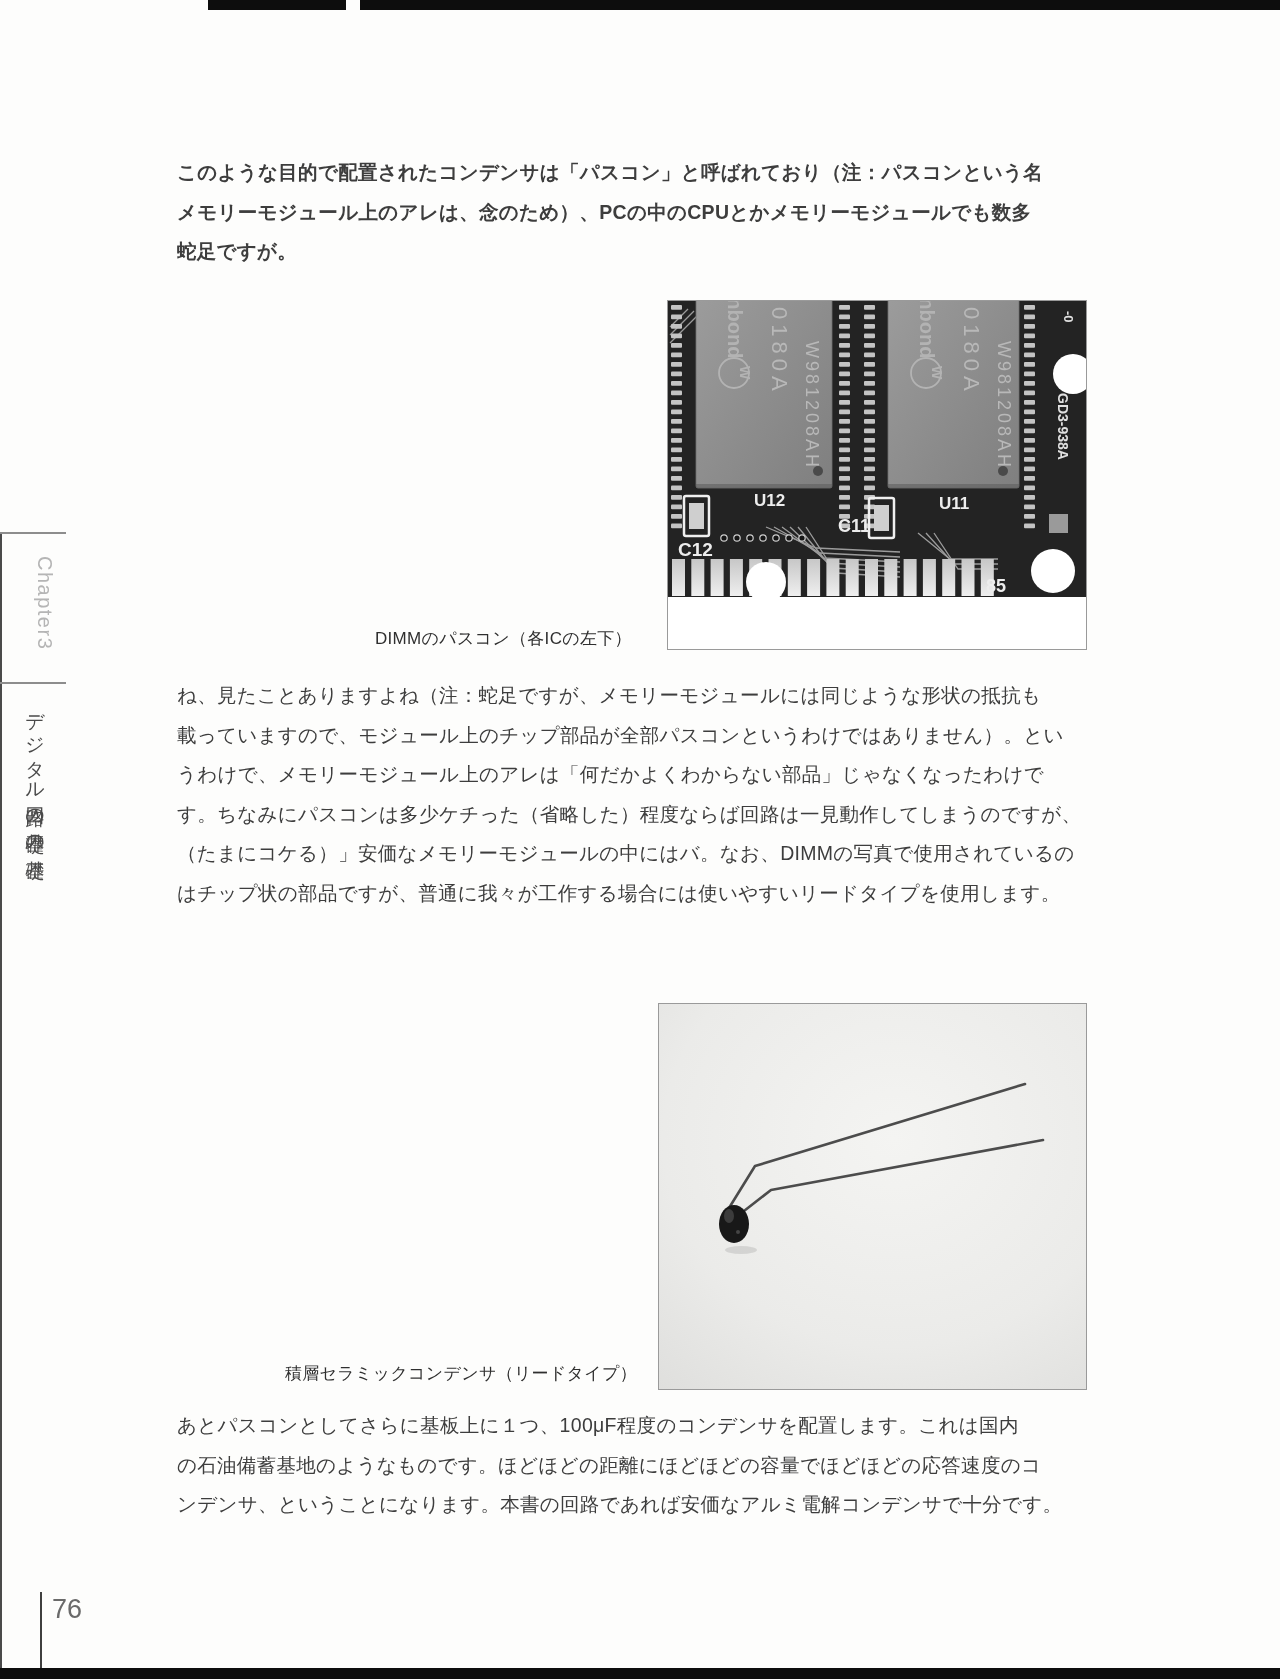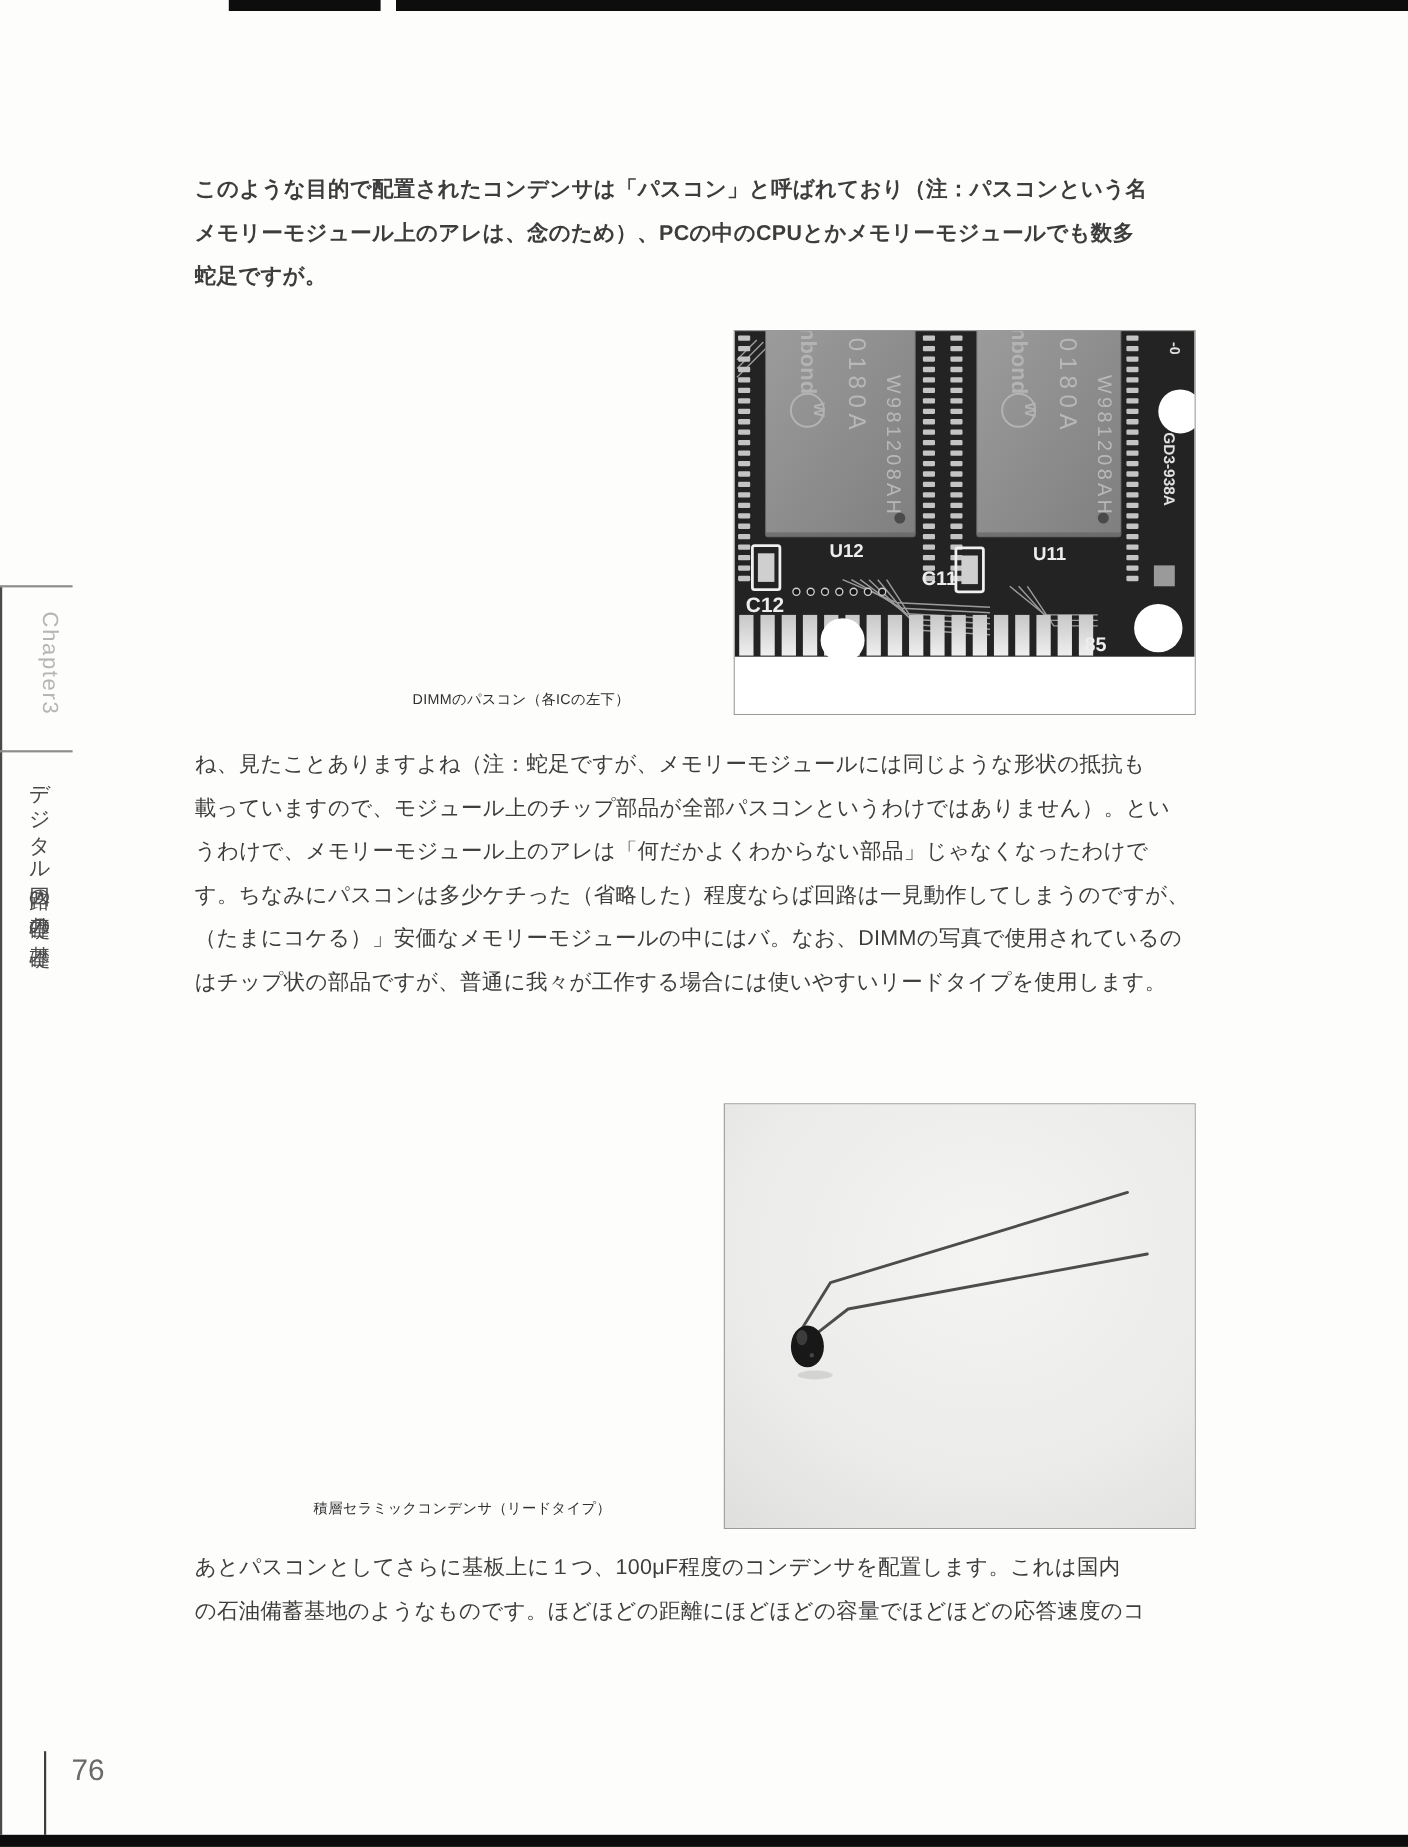--- a/index.html
+++ b/index.html
@@ -15,29 +15,29 @@
   .tick.t2{top:682px;}
   .chapter-label{position:absolute;left:56px;top:556px;transform-origin:0 0;transform:rotate(90deg);
         font-size:20px;letter-spacing:1.5px;color:#b5b5b5;white-space:nowrap;}
   .chapter-title{position:absolute;left:22px;top:700px;writing-mode:vertical-rl;
         font-size:19px;letter-spacing:1.5px;color:#4a4a4a;}
   .para{position:absolute;left:177px;width:910px;font-size:19.5px;color:#3d3d3d;letter-spacing:0.3px;}
   .para .tline{line-height:39.5px;height:39.5px;white-space:nowrap;overflow:hidden;}
   .para.p1{top:153px;font-weight:bold;}
   .para.p2{top:676px;}
   .para.p3{top:1406px;}
-  .caption{position:absolute;font-size:13px;color:#2f2f2f;letter-spacing:0.3px;white-space:nowrap;}
+  .caption{position:absolute;font-size:17px;color:#2f2f2f;letter-spacing:0.3px;white-space:nowrap;}
   .caption.c1{left:375px;top:627px;}
   .caption.c2{left:285px;top:1362px;}
   .photo{position:absolute;border:1px solid #9a9a9a;background:#fff;}
   .photo svg{display:block;}
   .photo.dimm{left:667px;top:300px;width:418px;height:348px;}
   .photo.capimg{left:658px;top:1003px;width:427px;height:385px;}
   .pagenum-rule{position:absolute;left:40px;top:1592px;width:2px;height:76px;background:#3f3f3f;}
-  .pagenum{position:absolute;left:52px;top:1594px;font-size:27px;color:#6a6a6a;margin-left:13px;}
+  .pagenum{position:absolute;left:52px;top:1594px;font-size:27px;color:#6a6a6a;}
 </style>
 </head>
 <body>
 
 <div class="page">
 
   <div class="bar top1"></div>
   <div class="bar top2"></div>
   <div class="bar bottom"></div>
 
@@ -285,18 +285,19 @@
         <ellipse cx="70" cy="212" rx="5" ry="7" fill="#3c3c3c"></ellipse>
         <circle cx="79" cy="228" r="2" fill="#454545"></circle>
       </g>
     </svg>
   </div>
   <div class="caption c2">積層セラミックコンデンサ（リードタイプ）</div>
 
   <div class="para p3">
       <div class="tline">あとパスコンとしてさらに基板上に１つ、100μF程度のコンデンサを配置します。これは国内</div>
       <div class="tline">の石油備蓄基地のようなものです。ほどほどの距離にほどほどの容量でほどほどの応答速度のコ</div>
+      <div class="tline">ンデンサ、ということになります。本書の回路であれば安価なアルミ電解コンデンサで十分です。</div>
     </div>
 
   <div class="pagenum-rule"></div>
   <div class="pagenum">76</div>
 
 </div>
 
 </body></html>

